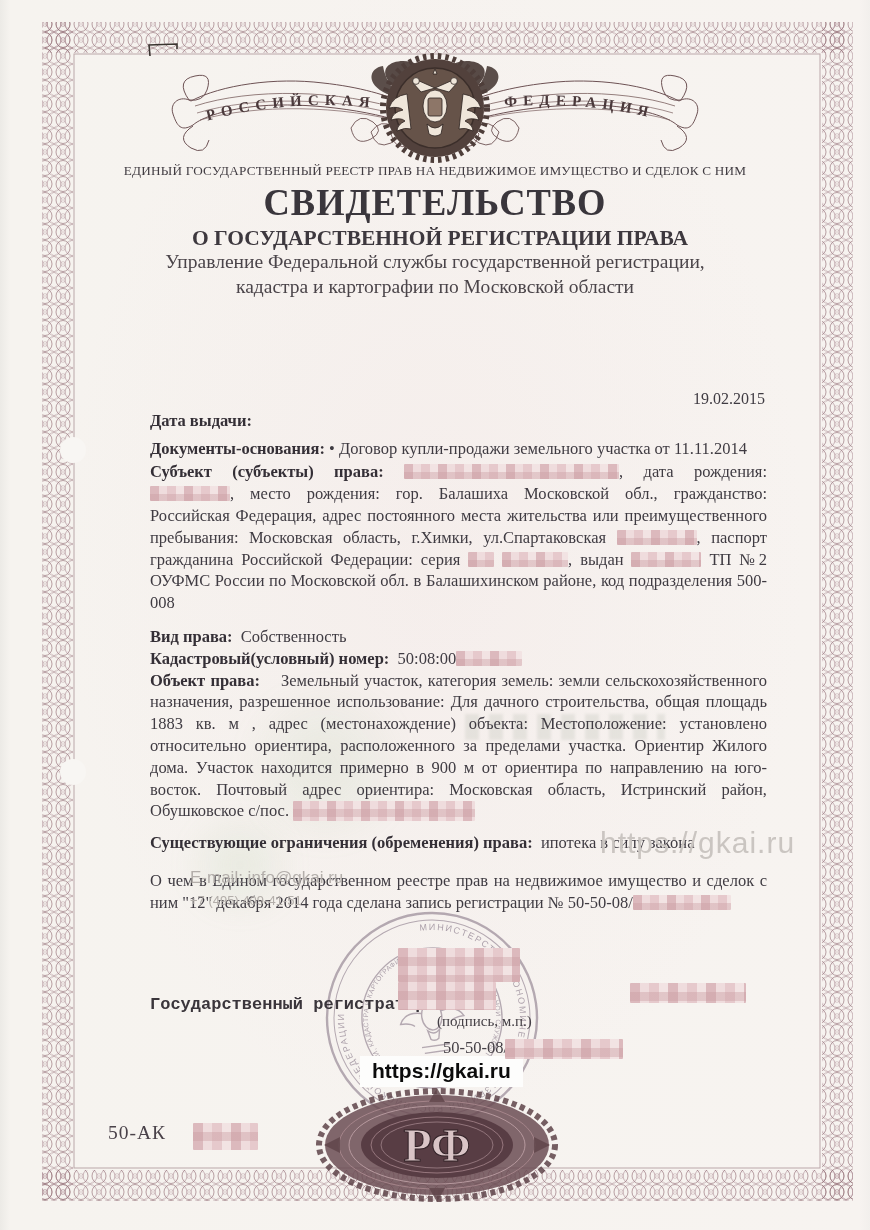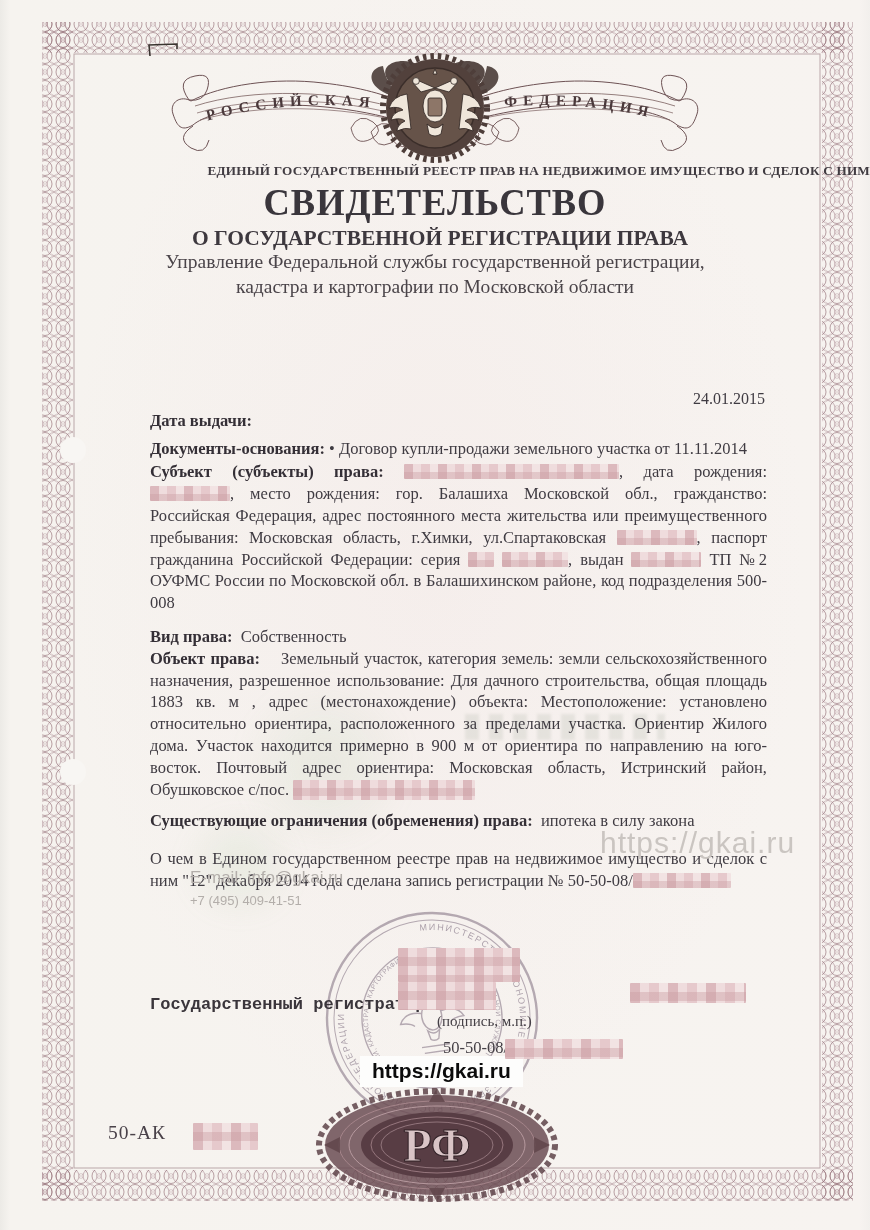--- a/index.html
+++ b/index.html
@@ -7,21 +7,21 @@
     position:relative;width:870px;height:1230px;overflow:hidden;
     background:
       radial-gradient(ellipse at 50% 45%, rgba(242,228,228,.35), rgba(242,228,228,0) 60%),
       linear-gradient(90deg,#eceae6 0,#f6f3ef 10px,#f7f3f0 860px,#f2efec 870px),
       #f7f3f0;
     font-family:"Liberation Serif", serif;color:#3f3b42;
   }
   svg{display:block}
   .abs{position:absolute}
   
-  .registry-line{left:0;right:0;top:163px;text-align:right;font-size:13.2px;font-weight:bold;letter-spacing:.2px;color:#413c42;}
+  .registry-line{left:0;right:0;top:163px;text-align:center;font-size:13.2px;font-weight:normal;letter-spacing:.2px;color:#413c42;}
   .doc-title{left:0;right:0;top:180px;text-align:center;font-size:38px;font-weight:bold;color:#3a363c;letter-spacing:1px;transform:scaleX(.96);}
   .doc-subtitle{left:0;right:0;top:226px;text-align:center;font-size:21.5px;font-weight:bold;color:#3d383e;margin-left:10px;}
   .authority{left:0;right:0;text-align:center;font-size:19.5px;color:#4a4449;}
   .a1{top:251px}.a2{top:276px}
   
   .col{left:150px;top:388px;width:617px;font-size:16.5px;line-height:21.8px;text-align:justify;}
   .col p{margin:0;}
   .date-row{text-align:right;font-size:16px;padding-right:2px;}
   b{color:#342f36}
   .gap12{margin-top:12px!important}.gap10{margin-top:10px!important}.gap16{margin-top:16px!important}.gap2{margin-top:2px!important}.gap6{margin-top:6px!important}
@@ -126,35 +126,37 @@
     </text>
   </svg>
 
   <div class="abs registry-line">ЕДИНЫЙ ГОСУДАРСТВЕННЫЙ РЕЕСТР ПРАВ НА НЕДВИЖИМОЕ ИМУЩЕСТВО И СДЕЛОК С НИМ</div>
   <div class="abs doc-title">СВИДЕТЕЛЬСТВО</div>
   <div class="abs doc-subtitle">О ГОСУДАРСТВЕННОЙ РЕГИСТРАЦИИ ПРАВА</div>
   <div class="abs authority a1">Управление Федеральной службы государственной регистрации,</div>
   <div class="abs authority a2">кадастра и картографии по Московской области</div>
 
   <div class="abs col">
-    <p class="date-row">24.01.2015</p>
+    <p class="date-row">19.02.2015</p>
     <p><b>Дата выдачи:</b></p>
     <p class="gap6"><b>Документы-основания:</b>
       <span>• Договор купли-продажи земельного участка от 11.11.2014</span></p>
     <p class="gap2">
       <b>Субъект (субъекты) права:</b>
       <span class="rd" style="width:215px"></span><span>, дата рождения:</span>
       <span class="rd" style="width:80px"></span><span>, место рождения: гор. Балашиха Московской обл., гражданство: Российская Федерация, адрес постоянного места жительства или преимущественного пребывания: Московская область, г.Химки, ул.Спартаковская</span>
       <span class="rd" style="width:80px"></span><span>, паспорт гражданина Российской Федерации: серия</span>
       <span class="rd" style="width:26px"></span>
       <span class="rd" style="width:66px"></span><span>, выдан</span>
       <span class="rd" style="width:70px"></span>
       <span>ТП №2 ОУФМС России по Московской обл. в Балашихинском районе, код подразделения 500-008</span></p>
     <p class="gap12"><b>Вид права:</b>&nbsp;
       <span>Собственность</span></p>
+    <p><b>Кадастровый(условный) номер:</b>&nbsp;
+      <span>50:08:00</span><span class="rd" style="width:66px"></span></p>
     <p>
       <b>Объект права:</b>&nbsp;&nbsp;&nbsp;
       <span>Земельный участок, категория земель: земли сельскохозяйственного назначения, разрешенное использование: Для дачного строительства, общая площадь 1883 кв. м , адрес (местонахождение) объекта: Местоположение: установлено относительно ориентира, расположенного за пределами участка. Ориентир Жилого дома. Участок находится примерно в 900 м от ориентира по направлению на юго-восток. Почтовый адрес ориентира: Московская область, Истринский район, Обушковское с/пос.</span>
       <span class="rd" style="width:182px;height:20px;vertical-align:-5px"></span></p>
     <p class="gap10"><b>Существующие ограничения (обременения) права:</b>&nbsp;
       <span>ипотека в силу закона</span></p>
     <p class="gap16">
       <span>О чем в Едином государственном реестре прав на недвижимое имущество и сделок с ним  "12" декабря 2014 года сделана запись регистрации № 50-50-08/</span><span class="rd" style="width:98px"></span></p>
   </div>
 

